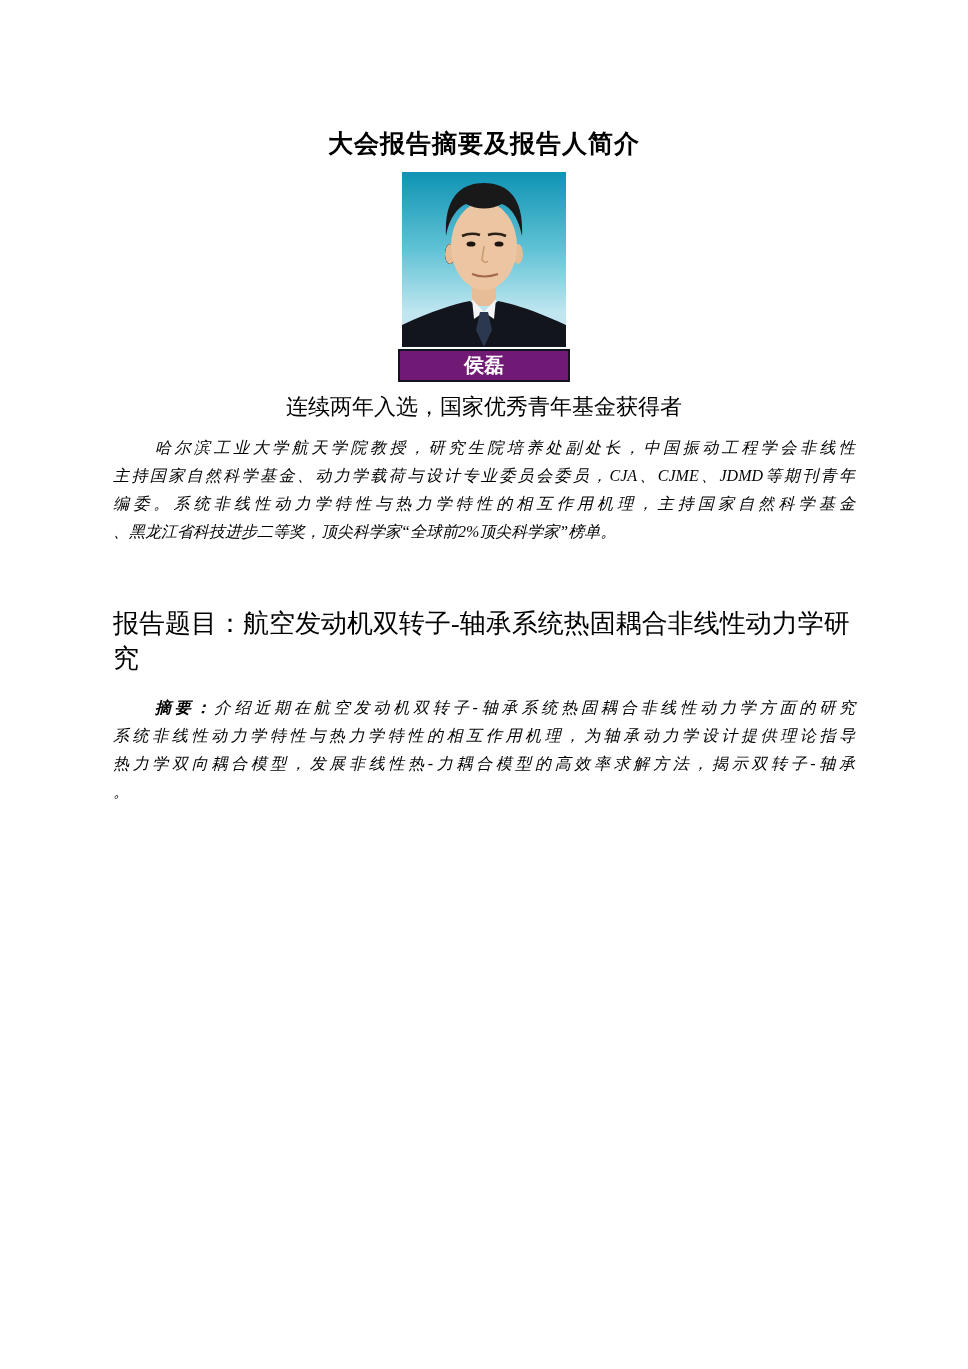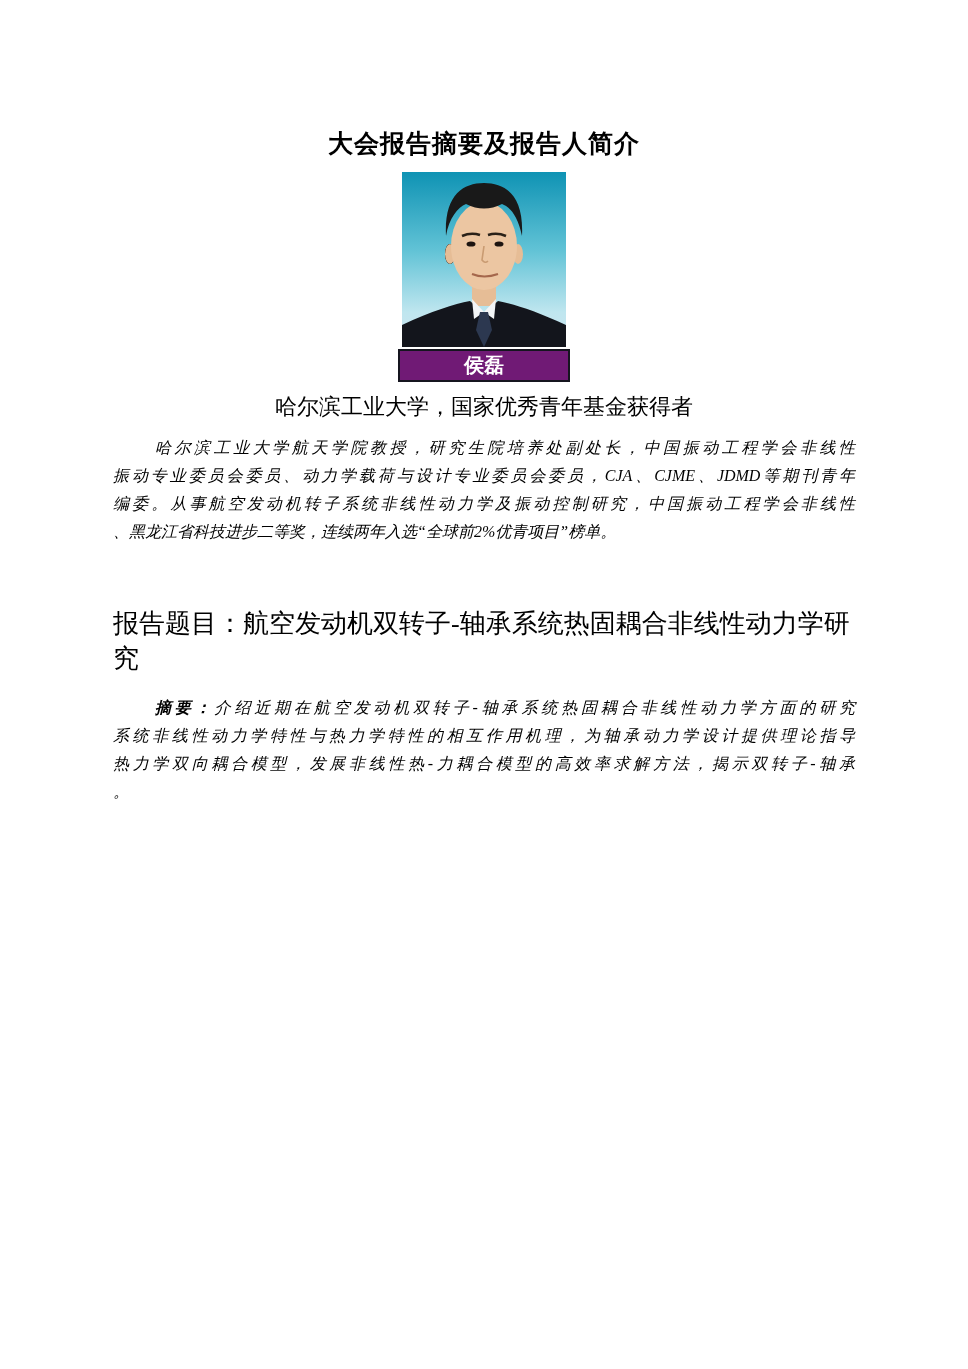--- a/index.html
+++ b/index.html
@@ -110,27 +110,27 @@
       <path d="M70,127 L82,140 L72,147 Z" fill="#f2f4f6"></path>
       <path d="M94,127 L82,140 L92,147 Z" fill="#f2f4f6"></path>
 
       <path d="M78,140 L86,140 L90,158 L82,175 L74,158 Z" fill="#2c3850"></path>
     </svg>
     <div class="name-bar">
       <span>侯磊</span>
     </div>
   </div>
 
-  <div class="affiliation">哈尔滨工业大学，国家优秀青年基金获得者</div>
+  <div class="affiliation">连续两年入选，国家优秀青年基金获得者</div>
 
   <div class="para bio">
     <div class="jline indent">哈尔滨工业大学航天学院教授，研究生院培养处副处长，中国振动工程学会非线性</div>
-    <div class="jline">振动专业委员会委员、动力学载荷与设计专业委员会委员，CJA、CJME、JDMD等期刊青年</div>
-    <div class="jline">编委。从事航空发动机转子系统非线性动力学及振动控制研究，中国振动工程学会非线性</div>
-    <div class="lastline">、黑龙江省科技进步二等奖，连续两年入选“全球前2%优青项目”榜单。</div>
+    <div class="jline">主持国家自然科学基金、动力学载荷与设计专业委员会委员，CJA、CJME、JDMD等期刊青年</div>
+    <div class="jline">编委。系统非线性动力学特性与热力学特性的相互作用机理，主持国家自然科学基金</div>
+    <div class="lastline">、黑龙江省科技进步二等奖，顶尖科学家“全球前2%顶尖科学家”榜单。</div>
   </div>
 
   <div class="report-title">
     <span>报告题目：</span><span>航空发动机双转子-轴承系统热固耦合非线性动力学研究</span>
   </div>
 
   <div class="para abstract">
     <div class="jline indent">
       <span class="bold">摘要：</span><span>介绍近期在航空发动机双转子-轴承系统热固耦合非线性动力学方面的研究</span>
     </div>

